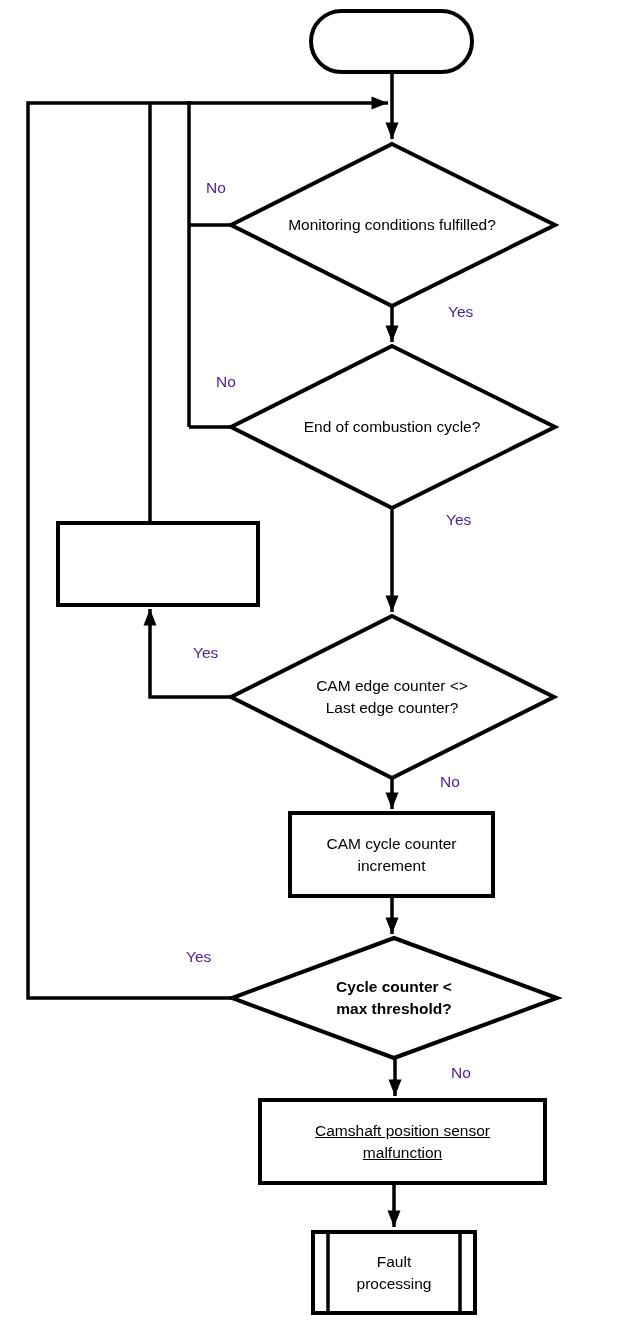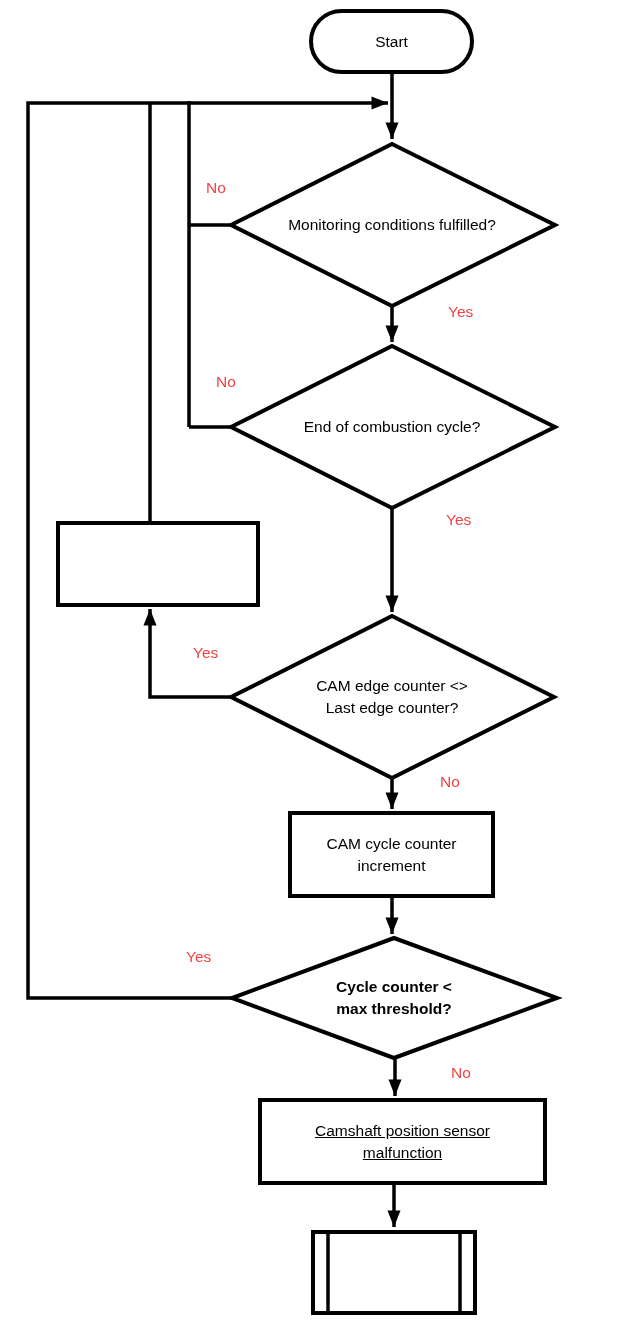--- a/index.html
+++ b/index.html
@@ -31,21 +31,21 @@
     line-height: 1.42;
     white-space: pre-line;
     color: #000000;
     pointer-events: none;
   }
   .edge-label {
     position: absolute;
     font-size: 15.5px;
     line-height: 1.1;
     white-space: nowrap;
-    color: #ef4444;
+    color: #4c1d95;
     pointer-events: none;
     text-align: right;
   }
 </style>
 </head>
 <body>
 
 <div id="canvas">
 
   <svg id="diagram-svg" width="624" height="1328" viewBox="0 0 624 1328">
@@ -81,39 +81,40 @@
 
     <polygon points="394,938 557,998 394,1058 232,998" fill="#ffffff" stroke="#000000" stroke-width="4"></polygon>
 
     <rect x="260" y="1100" width="285" height="83" fill="#ffffff" stroke="#000000" stroke-width="4"></rect>
 
     <rect x="313" y="1232" width="162" height="81" fill="#ffffff" stroke="#000000" stroke-width="4"></rect>
     <line x1="328" y1="1232" x2="328" y2="1313" stroke="#000000" stroke-width="3.5"></line>
     <line x1="460" y1="1232" x2="460" y2="1313" stroke="#000000" stroke-width="3.5"></line>
   </svg>
 
-  <div class="node-label" style="left:311px; top:11px; width:161px; height:61px;">Start</div>
 
   <div class="node-label" style="left:242px; top:165px; width:300px; height:120px;">Monitoring conditions fulfilled?</div>
 
   <div class="node-label" style="left:242px; top:367px; width:300px; height:120px;">End of combustion cycle?</div>
 
 
   <div class="node-label" style="left:290px; top:813px; width:203px; height:83px;">CAM cycle counter
 increment</div>
 
   <div class="node-label" style="left:262px; top:637px; width:260px; height:120px;">CAM edge counter &lt;&gt;
 Last edge counter?</div>
 
   <div class="node-label" style="left:264px; top:938px; width:260px; height:120px;font-weight:bold;">Cycle counter &lt;
 max threshold?</div>
 
   <div class="node-label" style="left:260px; top:1100px; width:285px; height:83px;text-decoration:underline;">Camshaft position sensor
 malfunction</div>
 
+  <div class="node-label" style="left:313px; top:1232px; width:162px; height:81px;">Fault
+processing</div>
 
   <div class="edge-label" style="left:206px; top:179px;">No</div>
   <div class="edge-label" style="left:448px; top:303px;">Yes</div>
   <div class="edge-label" style="left:216px; top:373px;">No</div>
   <div class="edge-label" style="left:446px; top:511px;">Yes</div>
   <div class="edge-label" style="left:193px; top:644px;">Yes</div>
   <div class="edge-label" style="left:440px; top:773px;">No</div>
   <div class="edge-label" style="left:186px; top:948px;">Yes</div>
   <div class="edge-label" style="left:451px; top:1064px;">No</div>
 

